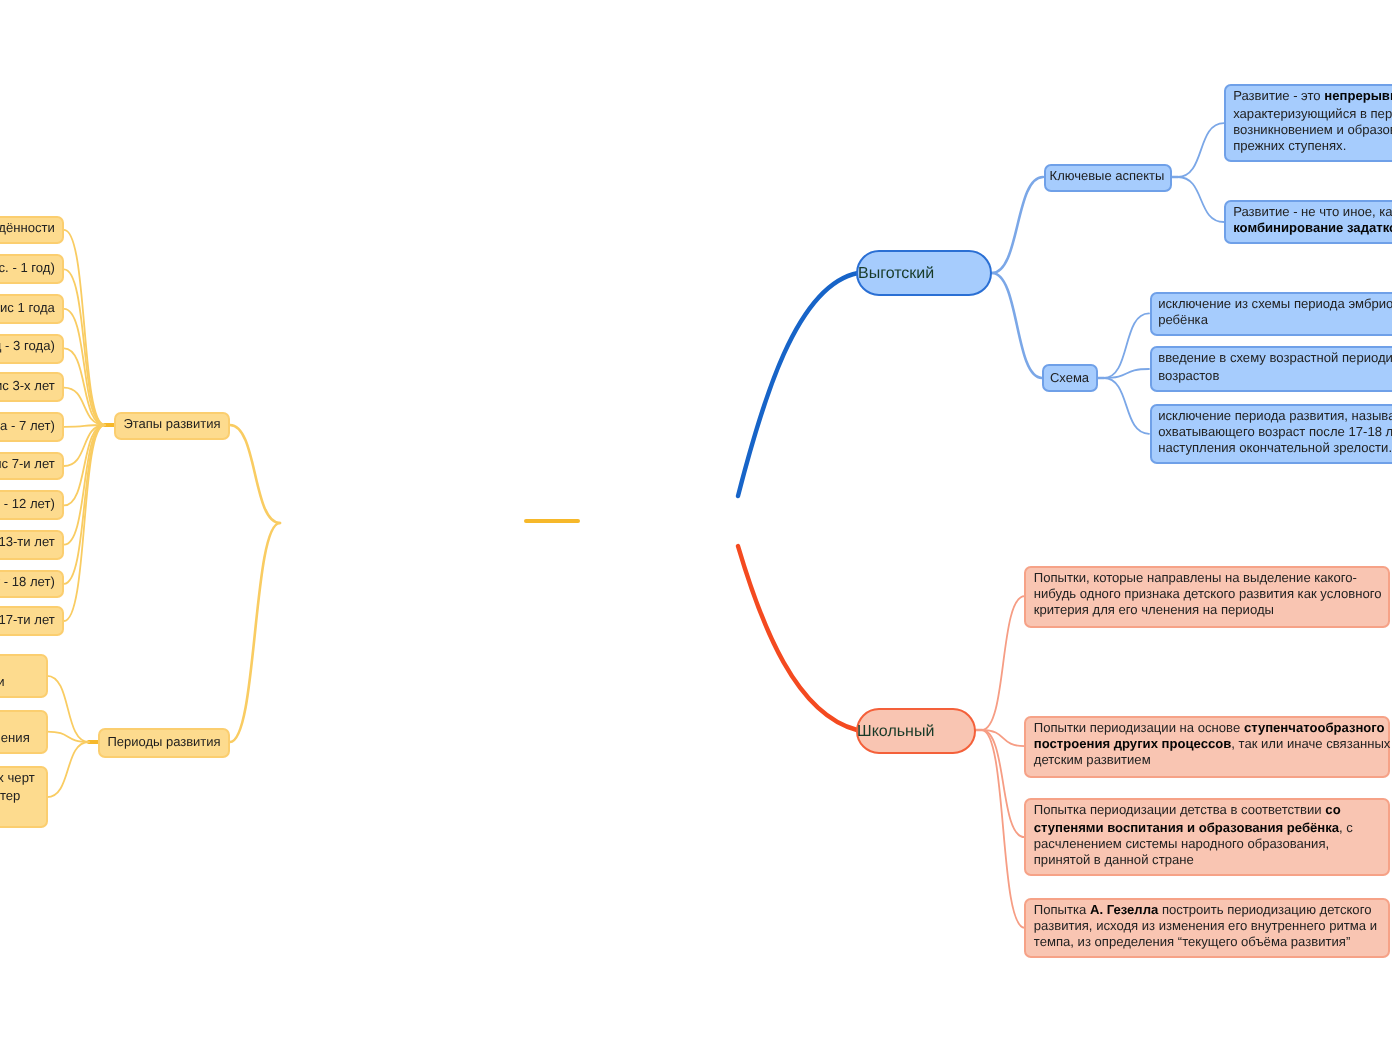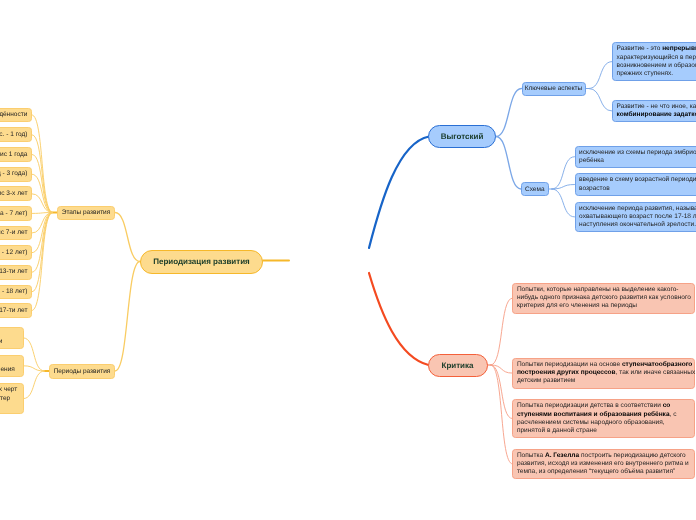--- a/index.html
+++ b/index.html
@@ -9,22 +9,22 @@
        -webkit-font-smoothing:antialiased;text-rendering:geometricPrecision;}
   #canvas{position:relative;width:696px;height:520px;overflow:hidden;background:#ffffff;}
   svg#links{position:absolute;left:0;top:0;width:696px;height:520px;}
   .node{position:absolute;box-sizing:border-box;}
 
   .root{
     background:#cbe9fb;border:1.4px solid #1a7ac4;border-radius:13px;
     color:#12364f;font-size:10.6px;font-weight:bold;letter-spacing:-0.15px;
     display:flex;align-items:center;justify-content:center;white-space:nowrap;
   }
-  .pill{border-radius:12px;display:flex;align-items:center;justify-content:center;
-        font-size:8px;font-weight:bold;color:#173a28;white-space:nowrap;}
+  .pill{border-radius:12px;display:flex;align-items:center;justify-content:flex-start;
+        font-size:8px;font-weight:normal;color:#173a28;white-space:nowrap;}
   .pill.orange{background:#fddb8e;border:1.4px solid #f6b82a;}
   .pill.blue  {background:#a6ccfd;border:1.5px solid #2a6fd4;}
   .pill.red   {background:#f9c5b2;border:1.4px solid #f4603a;}
 
   .sub{border-radius:3.5px;display:flex;align-items:center;justify-content:center;
        font-size:6.5px;color:#1d1d1d;white-space:nowrap;}
   .sub.orange{background:#fddb8e;border:1.1px solid #fbce6f;}
   .sub.blue  {background:#a6ccfd;border:1.1px solid #6fa0e8;}
 
   .leaf{border-radius:3.4px;font-size:6.55px;color:#222;line-height:8.2px;
@@ -69,28 +69,25 @@
       <path d="M 548.5 189 L 551.9 189" fill="none" stroke="#7ba7e7" stroke-width="1.2" stroke-linecap="round"></path>
       <path d="M 551.9 189 C 565.46 189, 560.9399999999999 156.7, 574.5 156.7" fill="none" stroke="#7ba7e7" stroke-width="0.9" stroke-linecap="round"></path>
       <path d="M 551.9 189 C 565.46 189, 560.9399999999999 184.5, 574.5 184.5" fill="none" stroke="#7ba7e7" stroke-width="0.9" stroke-linecap="round"></path>
       <path d="M 551.9 189 C 565.46 189, 560.9399999999999 216.89999999999998, 574.5 216.89999999999998" fill="none" stroke="#7ba7e7" stroke-width="0.9" stroke-linecap="round"></path>
       <path d="M 487.5 365 L 490.9 365" fill="none" stroke="#f69d84" stroke-width="1.3" stroke-linecap="round"></path>
       <path d="M 490.9 365 C 503.73999999999995 365, 499.46 298.09999999999997, 512.3 298.09999999999997" fill="none" stroke="#f69d84" stroke-width="0.9" stroke-linecap="round"></path>
       <path d="M 490.9 365 C 503.73999999999995 365, 499.46 373.09999999999997, 512.3 373.09999999999997" fill="none" stroke="#f69d84" stroke-width="0.9" stroke-linecap="round"></path>
       <path d="M 490.9 365 C 503.73999999999995 365, 499.46 418.6, 512.3 418.6" fill="none" stroke="#f69d84" stroke-width="0.9" stroke-linecap="round"></path>
       <path d="M 490.9 365 C 503.73999999999995 365, 499.46 463.9, 512.3 463.9" fill="none" stroke="#f69d84" stroke-width="0.9" stroke-linecap="round"></path>
     </svg>
-    <div class="node pill orange" style="left: 140px; top: 249.5px; width: 123px; height: 24px;">
-      <span>Периодизация развития</span>
-    </div>
     <div class="node pill blue" style="left: 428px; top: 125px; width: 68px; height: 23px;">
       <span>Выготский</span>
     </div>
     <div class="node pill red" style="left: 427.5px; top: 353.5px; width: 60px; height: 23px;">
-      <span>Критика</span>
+      <span>Школьный</span>
     </div>
     <div class="node sub orange" style="left: 57px; top: 205.5px; width: 58px; height: 14px;">
       <span>Этапы развития</span>
     </div>
     <div class="node sub orange" style="left: 49px; top: 363.5px; width: 66px; height: 15px;">
       <span>Периоды развития</span>
     </div>
     <div class="node sub blue" style="left: 521.5px; top: 81.5px; width: 64px; height: 14px;">
       <span>Ключевые аспекты</span>
     </div>

